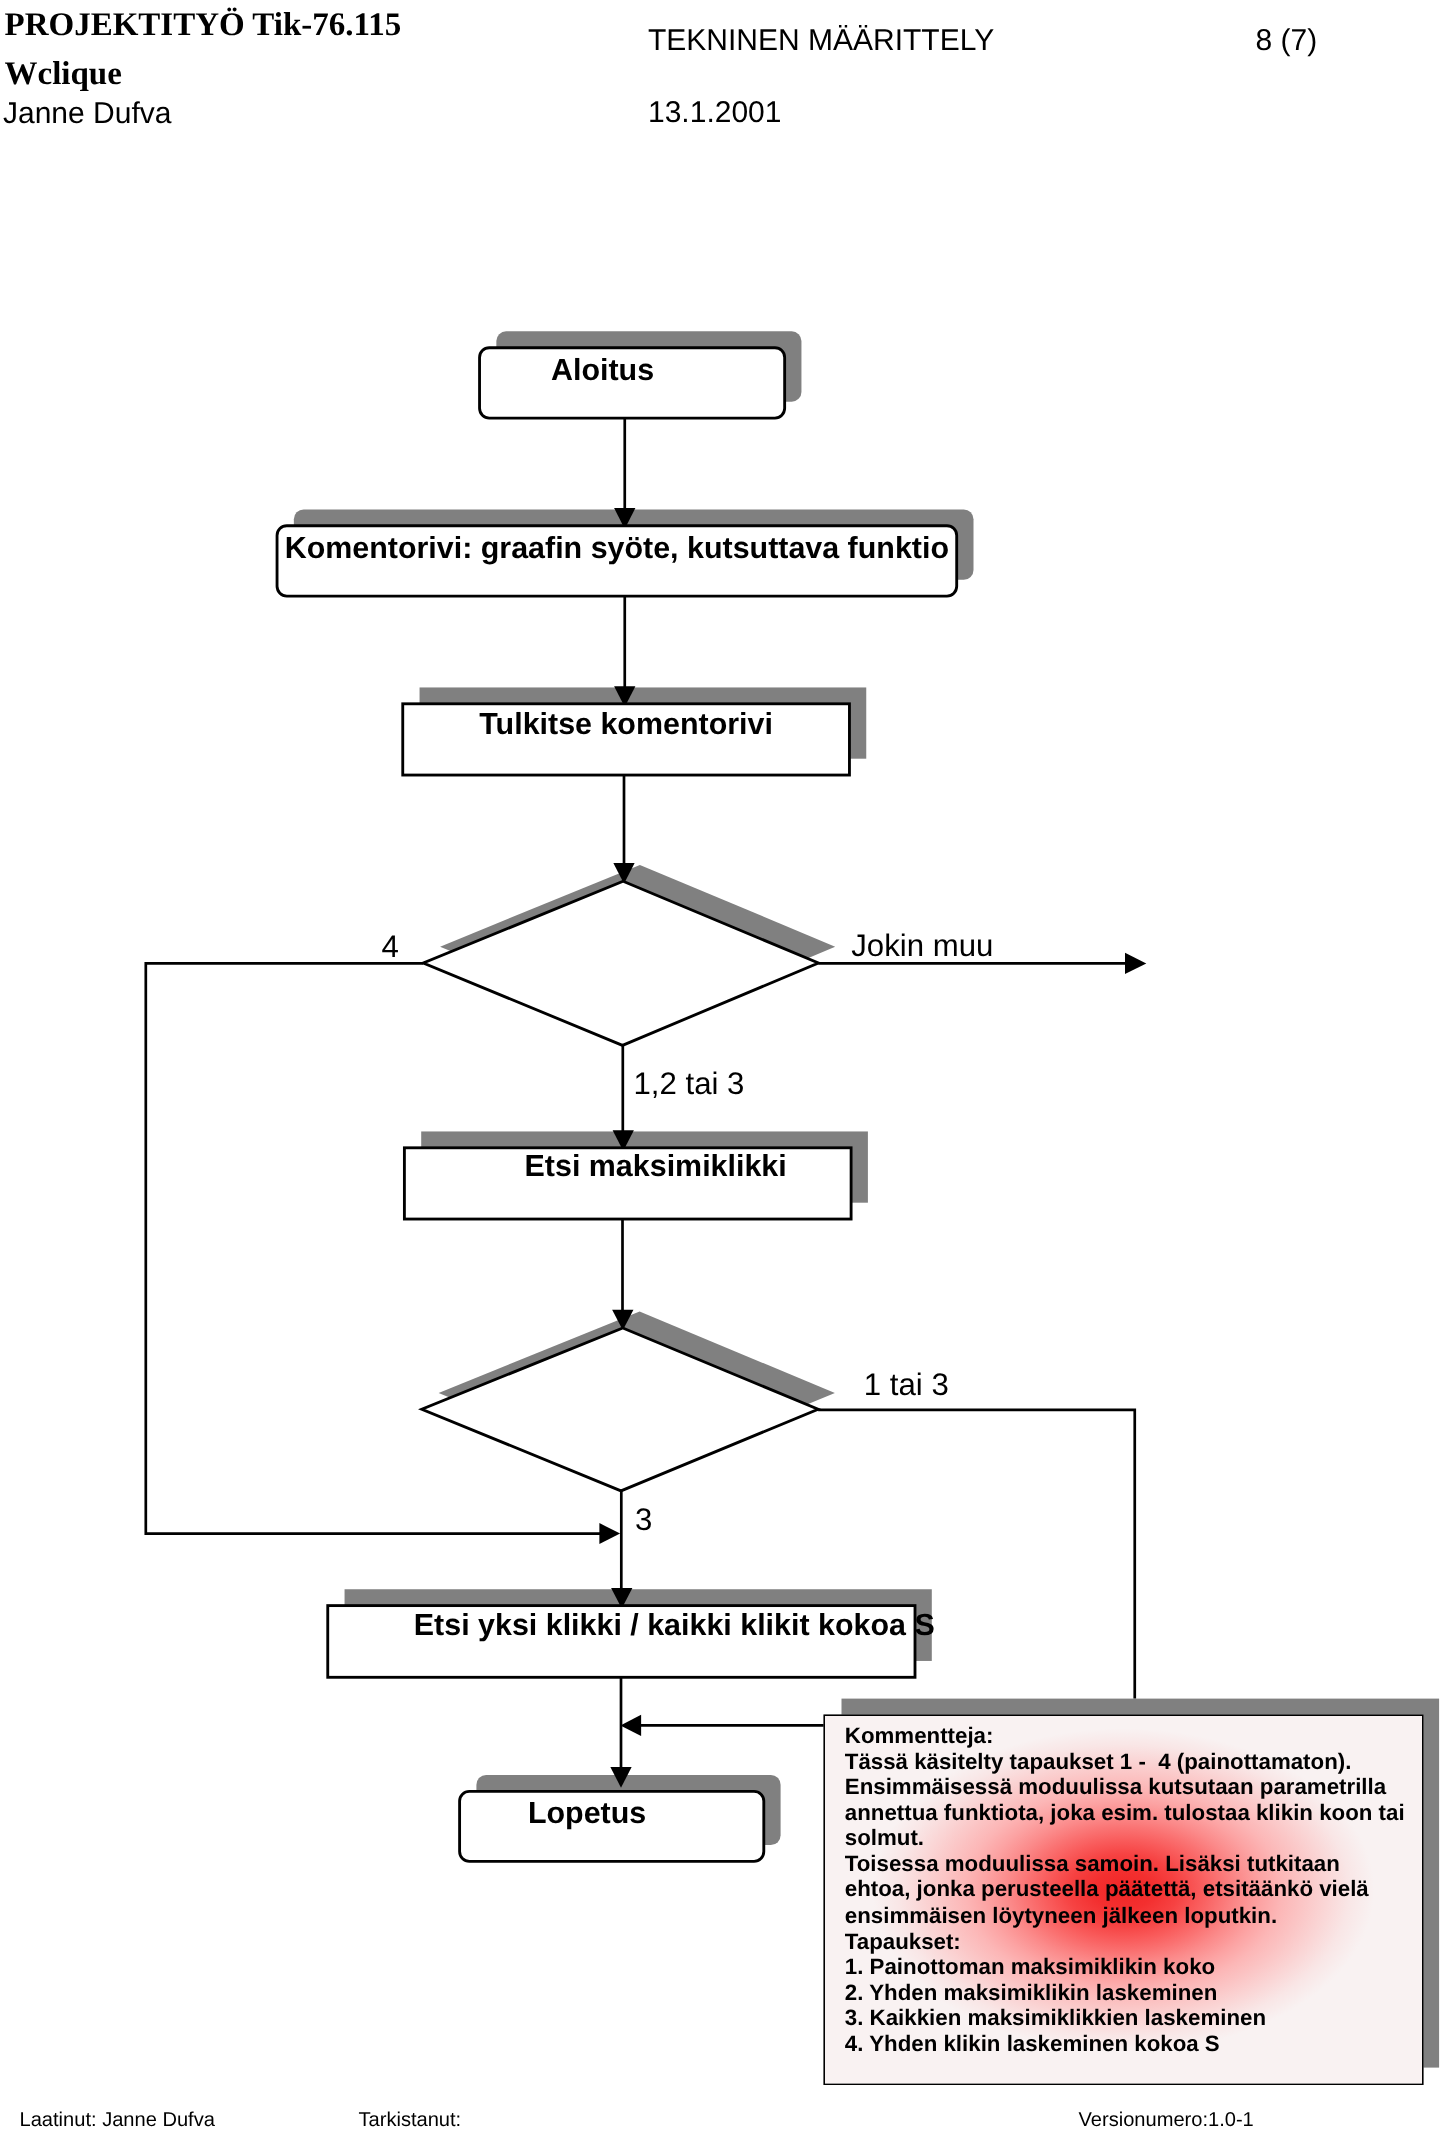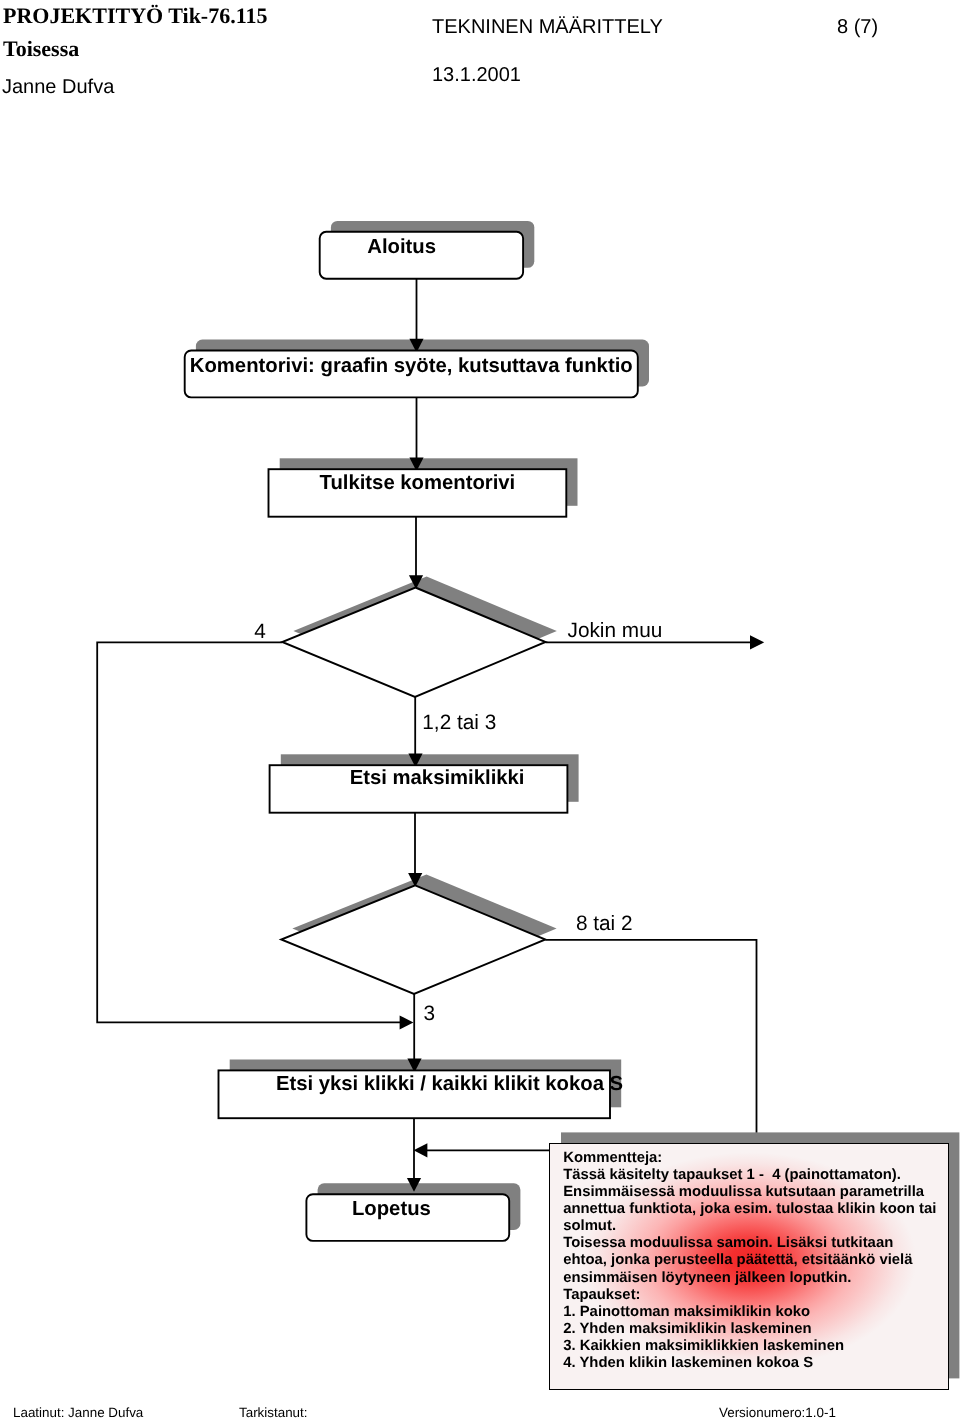--- a/index.html
+++ b/index.html
@@ -3,21 +3,21 @@
 <meta charset="utf-8">
 <title>Wclique tekninen maarittely</title>
 <style>
   html,body{margin:0;padding:0;}
   body{width:960px;height:1422px;background:#fff;font-family:"Liberation Sans",sans-serif;color:#000;overflow:hidden;position:relative;-webkit-font-smoothing:antialiased;text-rendering:geometricPrecision;transform:translateZ(0);}
   .page{position:absolute;left:0;top:0;width:960px;height:1422px;}
   .abs{position:absolute;white-space:nowrap;}
   
   .hdr-title{left:3px;top:3px;font:bold 22px "Liberation Serif",serif;}
   .hdr-sub{left:3px;top:36px;font:bold 22px "Liberation Serif",serif;}
-  .hdr-author{left:2px;top:76px;font:20px "Liberation Sans",sans-serif;}
+  .hdr-author{left:2px;top:65px;font:20px "Liberation Sans",sans-serif;}
   .hdr-doc{left:432px;top:16px;font:20px "Liberation Sans",sans-serif;}
   .hdr-page{left:837px;top:16px;font:20px "Liberation Sans",sans-serif;}
   .hdr-date{left:432px;top:64px;font:20px "Liberation Sans",sans-serif;}
   
   .ftr{font:13.4px "Liberation Sans",sans-serif;top:1404.5px;}
   .ftr-a{left:1px;padding-left:12px;}
   .ftr-b{left:239px;}
   .ftr-c{left:479px;margin-top:35px;}
   .ftr-d{left:719px;}
   
@@ -44,21 +44,21 @@
        linear-gradient(#fbf6f6,#fbf6f6);}
   #comment .ctext{position:relative;font:bold 14.87px "Liberation Sans",sans-serif;line-height:17.12px;padding:5.5px 0 0 13px;white-space:pre;}
 </style>
 </head>
 <body>
 
 <div class="page">
 
   <div>
     <div class="abs hdr-title">PROJEKTITYÖ Tik-76.115</div>
-    <div class="abs hdr-sub">Toisessa</div>
+    <div class="abs hdr-sub">Wclique</div>
     <div class="abs hdr-author">Janne Dufva</div>
     <div class="abs hdr-doc">TEKNINEN MÄÄRITTELY</div>
     <div class="abs hdr-page">8 (7)</div>
     <div class="abs hdr-date">13.1.2001</div>
   </div>
 
   <svg id="chart" viewBox="0 0 960 1422">
 
     <g fill="#808080">
       <rect x="330.9" y="220.9" width="203.4" height="46.9" rx="6.5" ry="6.5"></rect>
@@ -117,21 +117,21 @@
     <div class="nodetext" style="left:268.5px;top:471.6px;width:297.8px;">Tulkitse komentorivi</div>
     <div class="nodetext" style="left:269.6px;top:767.4px;width:335px;">Etsi maksimiklikki</div>
     <div class="nodetext" style="left:218.5px;top:1072.9px;width:462px;">Etsi yksi klikki / kaikki klikit kokoa S</div>
     <div class="nodetext" style="left:306.4px;top:1197.8px;width:170px;">Lopetus</div>
   </div>
 
   <div>
     <div class="edgelabel" style="left:254.3px;top:619.5px;">4</div>
     <div class="edgelabel" style="left:567.5px;top:619px;">Jokin muu</div>
     <div class="edgelabel" style="left:422.3px;top:710.8px;">1,2 tai 3</div>
-    <div class="edgelabel" style="left:575.9px;top:912.3px;">8 tai 2</div>
+    <div class="edgelabel" style="left:575.9px;top:912.3px;">1 tai 3</div>
     <div class="edgelabel" style="left:423.4px;top:1001.9px;">3</div>
   </div>
 
   <div id="comment">
     <div class="grad"></div>
     <div class="ctext"><div>Kommentteja:</div><div>Tässä käsitelty tapaukset 1 -  4 (painottamaton).</div><div>Ensimmäisessä moduulissa kutsutaan parametrilla</div><div>annettua funktiota, joka esim. tulostaa klikin koon tai</div><div>solmut.</div><div>Toisessa moduulissa samoin. Lisäksi tutkitaan</div><div>ehtoa, jonka perusteella päätettä, etsitäänkö vielä</div><div>ensimmäisen löytyneen jälkeen loputkin.</div><div>Tapaukset:</div><div>1. Painottoman maksimiklikin koko</div><div>2. Yhden maksimiklikin laskeminen</div><div>3. Kaikkien maksimiklikkien laskeminen</div><div>4. Yhden klikin laskeminen kokoa S</div></div>
   </div>
 
   <div>
     <div class="abs ftr ftr-a">Laatinut: Janne Dufva</div>

